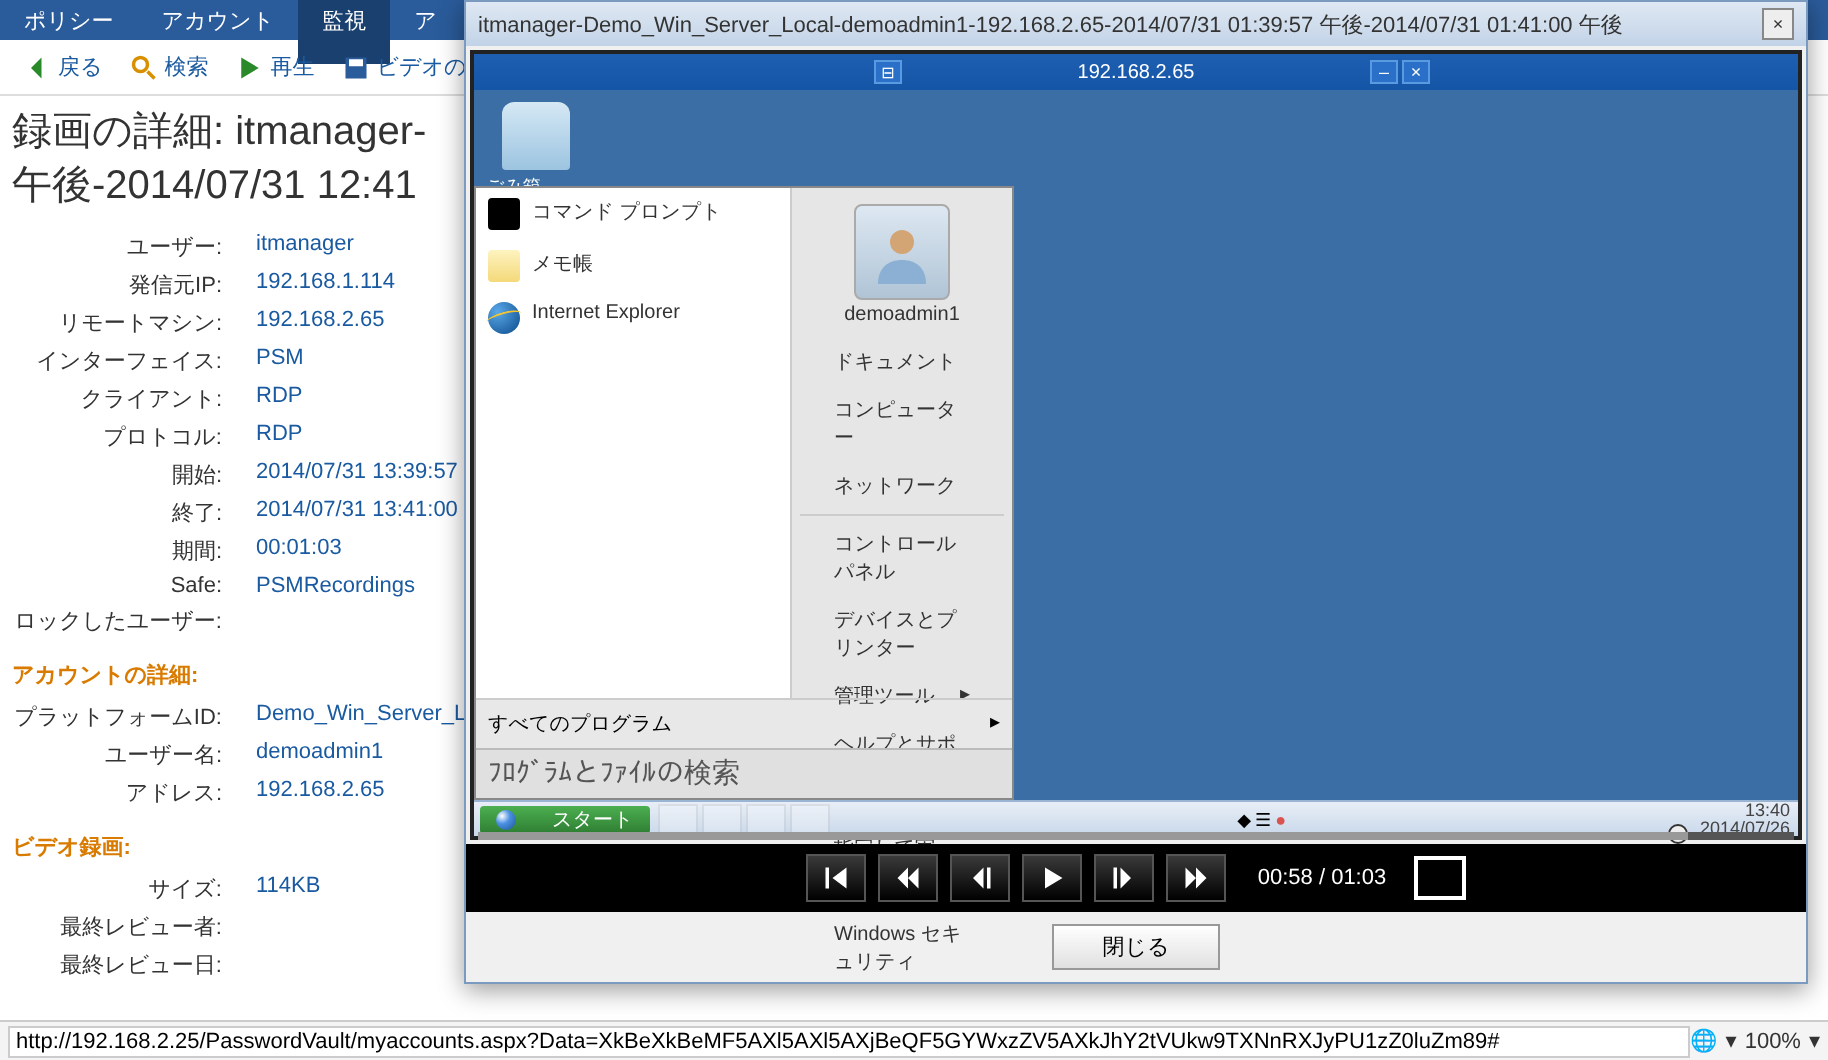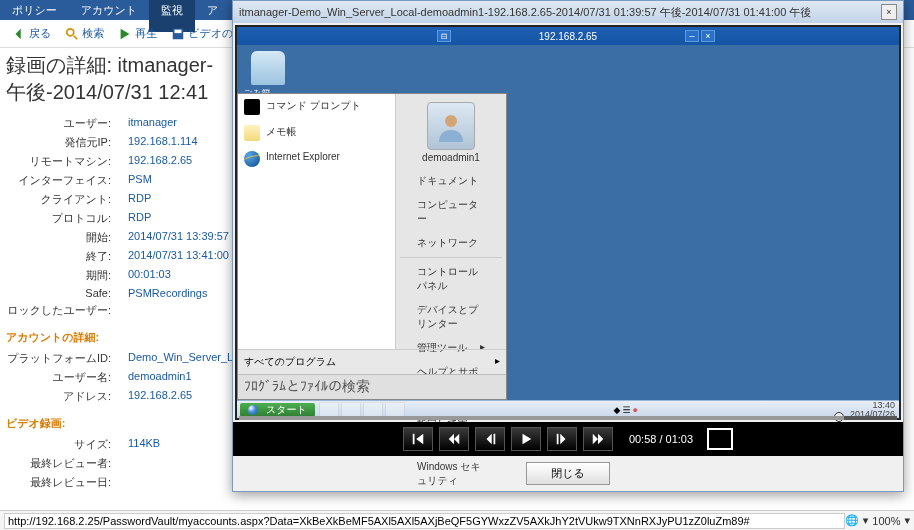--- a/index.html
+++ b/index.html
@@ -51,21 +51,21 @@
 .sm-right { flex: 1; background: #e6e6e6; }
 .sm-avatar { width: 48px; height: 48px; margin: 8px auto 2px; background: linear-gradient(#dde8f2, #b0c4d6); border: 1px solid #aaa; border-radius: 4px; display:flex; align-items:center; justify-content:center;}
 .sm-avatar svg{width:32px;height:32px;}
 .sm-user { text-align: center; font-size: 10px; padding-bottom: 6px; color: #333; }
 .sm-ritem { padding: 5px 21px; font-size: 10px; color: #333; cursor: pointer; display:flex; justify-content:space-between; }
 .sm-sep { height: 1px; background: #ccc; margin: 2px 4px; }
 .sm-allprog { padding: 5px 6px; font-size: 10px; border-top: 1px solid #ccc; display:flex; justify-content:space-between; cursor:pointer;}
 .sm-bottom { background: #e0e0e0; padding: 3px 6px; font-size: 14px; border-top: 1px solid #bbb; color:#555; }
 
 .taskbar { position: absolute; bottom: 0; left: 0; right: 0; height: 18px; background: linear-gradient(#e8eef6, #c9d8eb); display: flex; align-items: center; border-top: 1px solid #9ab4d4; }
-.start-btn { background: linear-gradient(#4caf50, #2e7d32); color: #fff; padding: 1px 8px; font-size: 10px; border-radius: 2px; margin: 0 3px; display:flex; align-items:center; gap:8px; height:14px;}
+.start-btn { background: linear-gradient(#4caf50, #2e7d32); color: #fff; padding: 1px 8px; font-size: 10px; border-radius: 2px; margin: 0 3px; display:flex; align-items:center; gap:18px; height:14px;}
 .start-orb{width:10px;height:10px;background:radial-gradient(circle at 30% 30%, #fff,#4a90e2 40%,#1a5490);border-radius:50%;}
 .tb-task { width: 20px; height: 16px; margin: 0 1px; background: rgba(255,255,255,.25); border:1px solid rgba(0,0,0,.08); display:flex;align-items:center;justify-content:center;}
 .tb-time { margin-left: auto; text-align: right; font-size: 9px; line-height: 1; padding-right: 4px; color: #444; }
 .tray { display:flex; align-items:center; gap:2px; margin-right:4px;}
 .tray span{font-size:9px;}
 
 .player { height: 34px; background: #000; display: flex; align-items: center; justify-content: center; gap: 6px; position:relative;}
 .scrub { position:absolute; top:-6px; left:6px; right:6px; height:4px; background:#555;}
 .scrub::after{content:"";position:absolute;left:0;width:92%;height:100%;background:#999;}
 .scrub-knob{position:absolute;right:8%;top:-4px;width:10px;height:10px;background:#eee;border:1px solid #333;border-radius:50%;}

